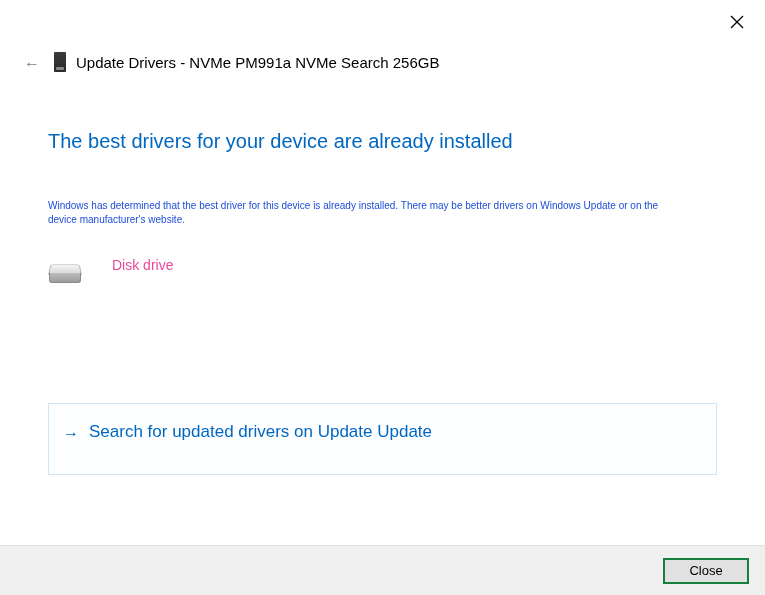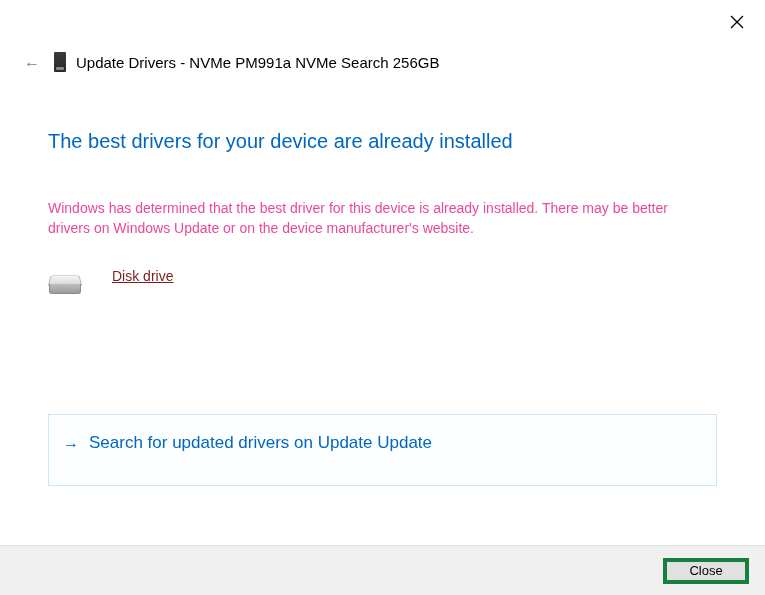--- a/index.html
+++ b/index.html
@@ -66,22 +66,22 @@
       right: 48px;
       margin-top: 20px;
     }
     .main-heading {
       font-size: 20px;
       font-weight: 400;
       color: #0067c0;
       margin-bottom: 46px;
     }
     .desc {
-      font-size: 14px;
-      color: #ec4899;
+      font-size: 10px;
+      color: #1d4ed8;
       line-height: 1.4;
       margin-bottom: 28px;
       max-width: 640px;
     }
     .device-row {
       display: flex;
       align-items: flex-start;
       gap: 30px;
       margin-bottom: 120px;
     }
@@ -103,23 +103,22 @@
     .disk-icon .side {
       position: absolute;
       bottom: 0; left: 1px; right: 1px; height: 10px;
       background: linear-gradient(to bottom, #bdbdbd, #9c9c9c);
       border: 1px solid #8a8a8a;
       border-top: none;
       border-radius: 0 0 3px 3px;
     }
     .device-name {
       font-size: 14px;
-      color: #7f1d1d;
+      color: #ec4899;
       padding-top: 2px;
-      text-decoration: underline;
     }
     .link-box {
       border: 1px solid #d0e6f5;
       background: #fcfeff;
       padding: 18px 14px 32px 14px;
       cursor: pointer;
       margin-top: 20px;
     }
     .link-box .row {
       display: flex;
@@ -142,21 +141,21 @@
       border-top: 1px solid #e1e1e1;
       display: flex;
       align-items: center;
       justify-content: flex-end;
       padding-right: 16px;
     }
     .close-btn {
       min-width: 86px;
       height: 26px;
       background: #e1e1e1;
-      border: 4px solid #15803d;
+      border: 2px solid #15803d;
       font-family: inherit;
       font-size: 13px;
       cursor: pointer;
       padding: 0 16px;
     }
   </style>
 </head>
 <body>
 
 <div class="close-x">

